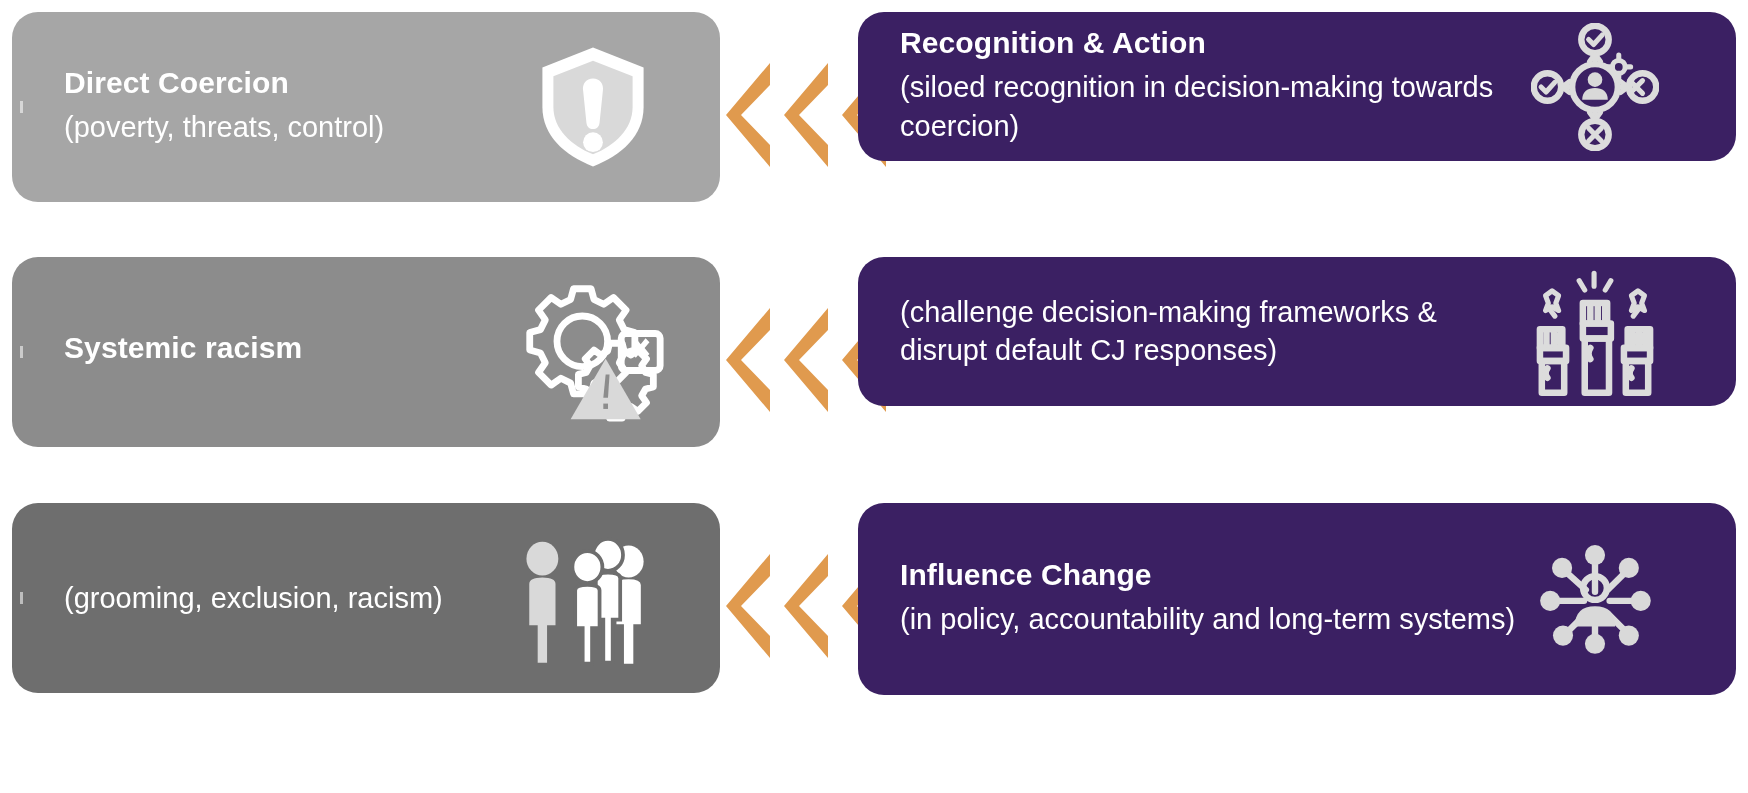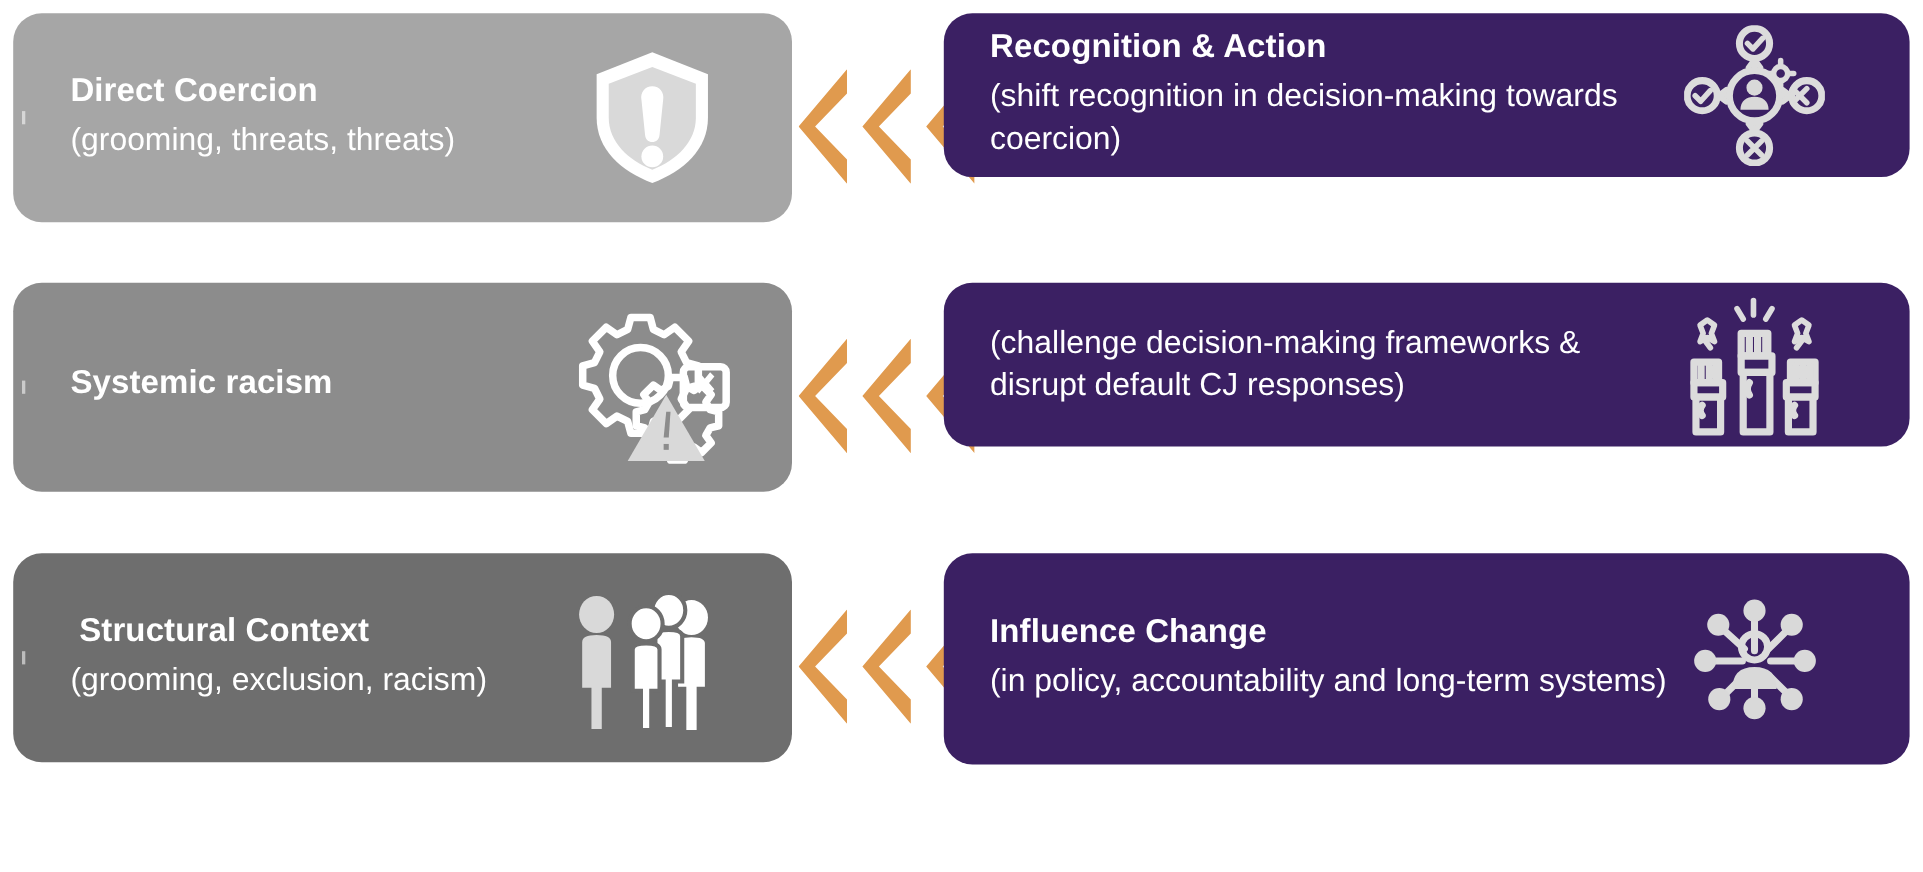--- a/index.html
+++ b/index.html
@@ -111,42 +111,42 @@
 <body>
 
 <div class="board">
 
   <div class="row" id="row-0">
 
     <div class="card card-problem" id="card-direct-coercion">
       <span class="edge-tick"></span>
       <div class="card-text">
         <p class="card-title">Direct Coercion</p>
-        <p class="card-sub">(grooming, threats, threats)</p>
+        <p class="card-sub">(poverty, threats, control)</p>
       </div>
       <div class="card-icon">
         <svg viewBox="0 0 120 120" width="132" height="132" aria-hidden="true">
           <path class="ico-white" d="M60 6 L106 24 L106 60 C106 86 86 104 60 114 C34 104 14 86 14 60 L14 24 Z"></path>
           <path class="ico-dim" d="M60 18 L96 32 L96 60 C96 80 80 95 60 103 C40 95 24 80 24 60 L24 32 Z"></path>
           <path class="ico-white" d="M60 34 C66 34 70 39 69 45 L66 74 C65.6 78 63.2 80 60 80 C56.8 80 54.4 78 54 74 L51 45 C50 39 54 34 60 34 Z"></path>
           <circle class="ico-white" cx="60" cy="92" r="9"></circle>
         </svg>
       </div>
     </div>
 
     <svg class="chevrons" viewBox="0 0 160 104">
       <polygon class="chev" points="44,0 44,22 15,52 44,82 44,104 0,52"></polygon>
       <polygon class="chev" points="102,0 102,22 73,52 102,82 102,104 58,52"></polygon>
       <polygon class="chev" points="160,0 160,22 131,52 160,82 160,104 116,52"></polygon>
     </svg>
 
     <div class="card card-response">
       <div class="card-text">
         <p class="card-title">Recognition &amp; Action</p>
-        <p class="card-sub">(shift recognition in decision-making towards coercion)</p>
+        <p class="card-sub">(siloed recognition in decision-making towards coercion)</p>
       </div>
       <div class="card-icon">
         <svg viewBox="0 0 140 140" width="128" height="128" aria-hidden="true">
           <g class="ico-stroke-dim">
             <circle cx="70" cy="70" r="25"></circle>
             <circle cx="70" cy="18" r="15"></circle>
             <circle cx="70" cy="122" r="15"></circle>
             <circle cx="18" cy="70" r="15"></circle>
             <circle cx="122" cy="70" r="15"></circle>
           </g>
@@ -244,21 +244,20 @@
         </svg>
       </div>
     </div>
   </div>
 
   <div class="row" id="row-2">
 
     <div class="card card-problem" id="card-structural-context">
       <span class="edge-tick"></span>
       <div class="card-text">
-        <p class="card-title">Structural Context</p>
         <p class="card-sub">(grooming, exclusion, racism)</p>
       </div>
       <div class="card-icon">
         <svg viewBox="0 0 160 150" width="150" height="146" aria-hidden="true">
 
           <g class="ico-dim">
             <ellipse cx="26" cy="33" rx="17" ry="18"></ellipse>
             <path d="M12 60 q0-7 14-7 q14 0 14 7 v44 h-9 v40 h-10 v-40 h-9 Z"></path>
           </g>
 

